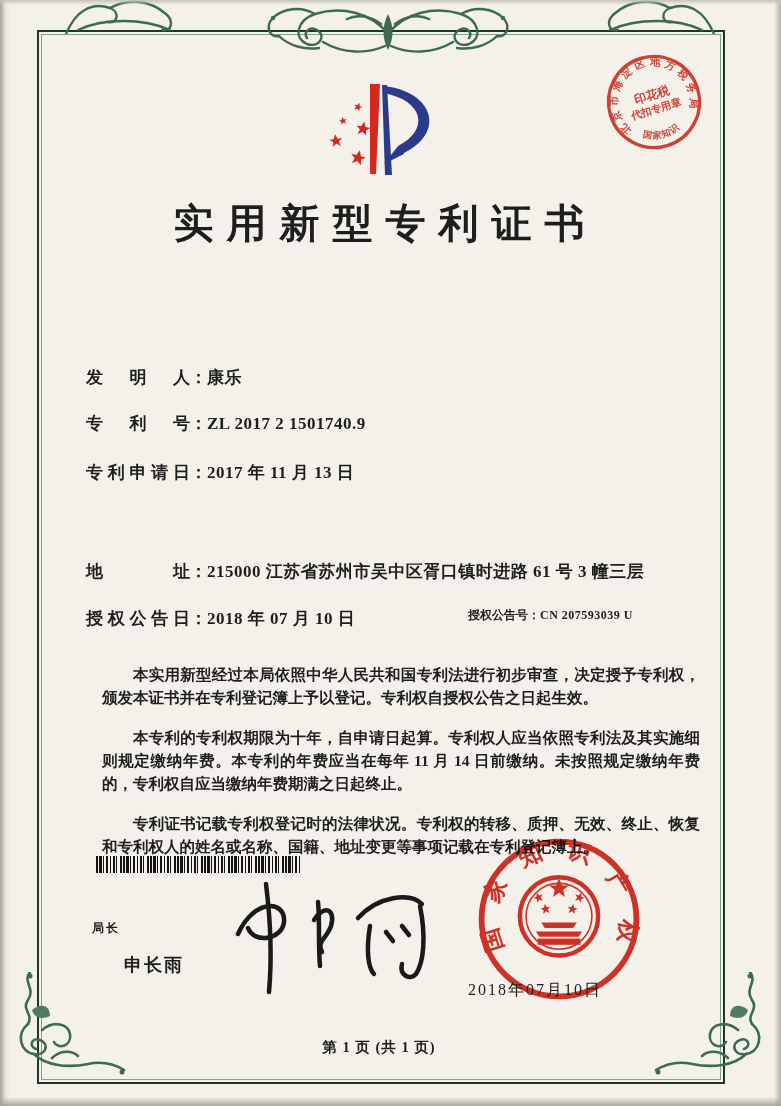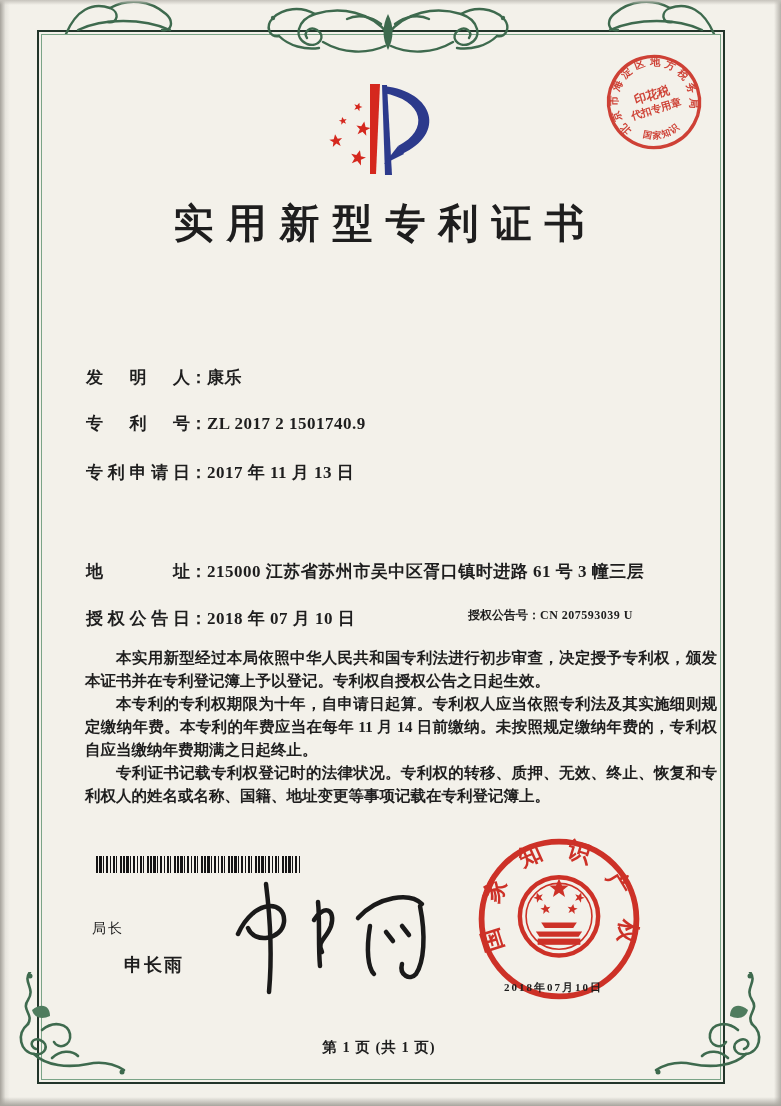--- a/index.html
+++ b/index.html
@@ -31,32 +31,32 @@
   .title{position:absolute;left:37px;top:188px;width:684px;text-align:center;
      font-size:40px;font-weight:bold;letter-spacing:13px;text-indent:13px;white-space:nowrap;margin-top:8px;}
   
   .row{position:absolute;left:86px;font-size:17px;font-weight:bold;white-space:nowrap;}
   .flabel{display:inline-block;width:104px;text-align:justify;text-align-last:justify;vertical-align:bottom;}
   .fvalue{letter-spacing:.5px;}
   .row-r{position:absolute;left:468px;font-size:12px;font-weight:bold;white-space:nowrap;}
   
   .body-text{position:absolute;left:85px;top:646px;width:632px;font-size:15.5px;
      line-height:23px;font-weight:bold;text-align:justify;}
-  .body-text p{margin:0;text-indent:2em;}
+  .body-text p{margin:17px;text-indent:2em;}
   
   .barcode{position:absolute;left:96px;top:856px;width:204px;height:17px;z-index:3;
      background:repeating-linear-gradient(90deg,#141414 0 1.5px,transparent 1.5px 3px,
      #141414 3px 5.5px,transparent 5.5px 6.5px,#141414 6.5px 7.5px,transparent 7.5px 10px,
      #141414 10px 12px,transparent 12px 13.5px);}
-  .director-label{position:absolute;left:92px;top:920px;font-size:14px;font-weight:normal;letter-spacing:2px;}
+  .director-label{position:absolute;left:92px;top:920px;font-size:12px;font-weight:bold;letter-spacing:2px;}
   .director-name{position:absolute;left:92px;top:953px;font-size:18px;font-weight:bold;letter-spacing:2px;margin-left:32px;}
   .signature{position:absolute;left:210px;top:876px;width:228px;height:122px;z-index:4;}
   .seal{position:absolute;left:470px;top:830px;width:178px;height:178px;z-index:5;
      mix-blend-mode:multiply;opacity:.95;}
-  .seal-date{position:absolute;left:504px;top:980px;font-size:11px;font-weight:bold;
+  .seal-date{position:absolute;left:468px;top:980px;font-size:16px;font-weight:normal;
      letter-spacing:2px;z-index:6;white-space:nowrap;}
   .tax-stamp{position:absolute;left:596px;top:44px;width:116px;height:116px;z-index:5;
      transform:rotate(-17deg);mix-blend-mode:multiply;opacity:.93;}
   .footer{position:absolute;left:37px;top:1038px;width:684px;text-align:center;
      font-size:14.5px;font-weight:600;letter-spacing:1px;}
   svg{display:block;}
 </style>
 </head>
 <body>
 

